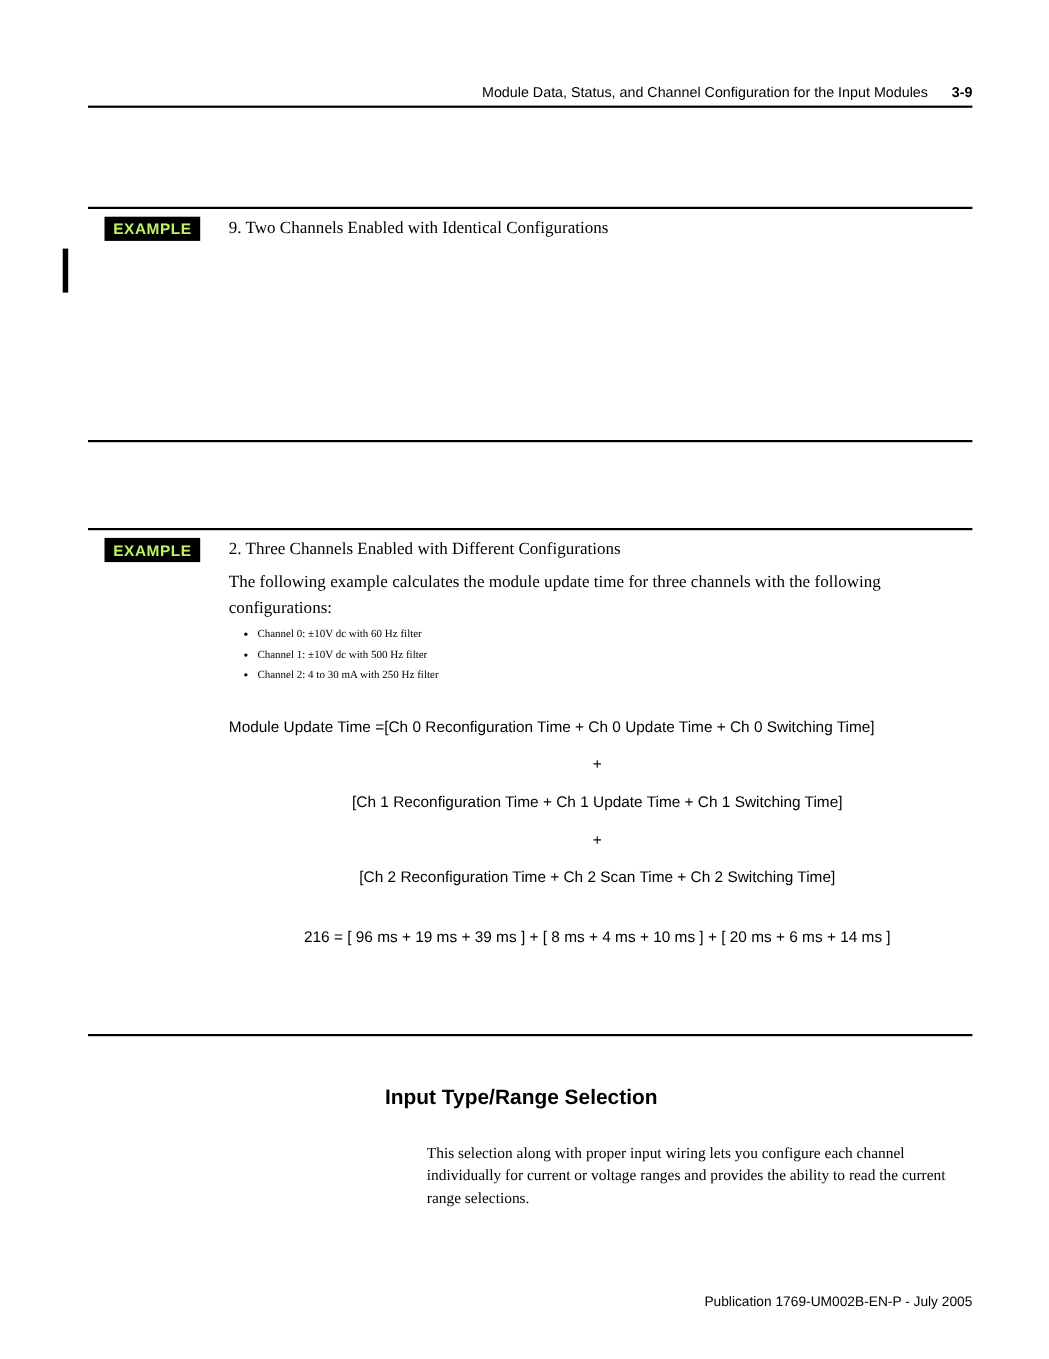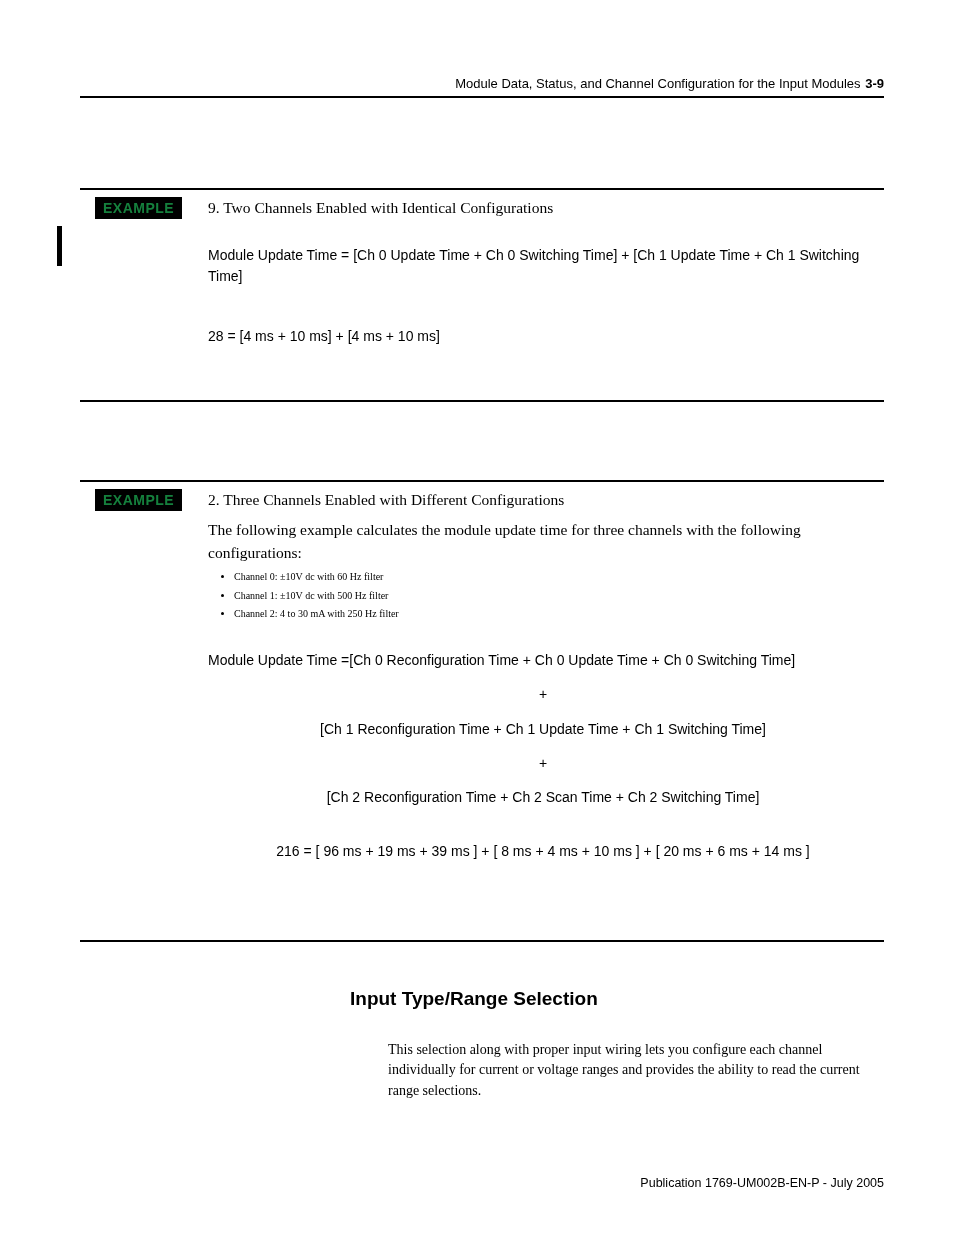--- a/index.html
+++ b/index.html
@@ -22,21 +22,21 @@
   .header-line {
     position: absolute;
     top: 76px;
     left: 80px;
     right: 70px;
     font-size: 13px;
     font-family: Arial, Helvetica, sans-serif;
     text-align: right;
     padding-bottom: 4px;
   }
-  .header-line .pnum { font-weight: bold; margin-left: 1px; }
+  .header-line .pnum { font-weight: bold; margin-left: 18px; }
   .header-rule {
     position: absolute;
     top: 96px;
     left: 80px;
     right: 70px;
     border-top: 2px solid #000;
   }
   .subhead {
     position: absolute;
     top: 135px;
@@ -54,21 +54,21 @@
     border-top: 2.5px solid #000;
     border-bottom: 2.5px solid #000;
   }
   #ex1 { top: 188px; height: 210px; }
   #ex2 { top: 480px; height: 458px; }
   .example-label {
     position: absolute;
     left: 15px;
     top: 7px;
     background: #000;
-    color: #15803d;
+    color: #bef264;
     font-family: Arial, Helvetica, sans-serif;
     font-weight: bold;
     font-size: 14px;
     letter-spacing: 0.5px;
     padding: 3px 8px;
   }
   .example-content {
     position: absolute;
     left: 128px;
     right: 6px;
@@ -122,24 +122,20 @@
     <span>Module Data, Status, and Channel Configuration for the Input Modules</span>
     <span class="pnum">3-9</span>
   </div>
   <div class="header-rule"></div>
 
 
   <div class="example-box" id="ex1">
     <div class="example-label">EXAMPLE</div>
     <div class="example-content">
       <div>9. Two Channels Enabled with Identical Configurations</div>
-      <div class="sans formula-block">
-        <div class="formula-line">Module Update Time = [Ch 0 Update Time + Ch 0 Switching Time] + [Ch 1 Update Time + Ch 1 Switching Time]</div>
-        <div>28 = [4 ms + 10 ms] + [4 ms + 10 ms]</div>
-      </div>
     </div>
   </div>
   <div class="revbar" id="rev1"></div>
 
   <div class="example-box" id="ex2">
     <div class="example-label">EXAMPLE</div>
     <div class="example-content">
       <div>2. Three Channels Enabled with Different Configurations</div>
       <div style="margin-top:8px;">The following example calculates the module update time for three channels with the following configurations:</div>
       <ul class="bullets">

